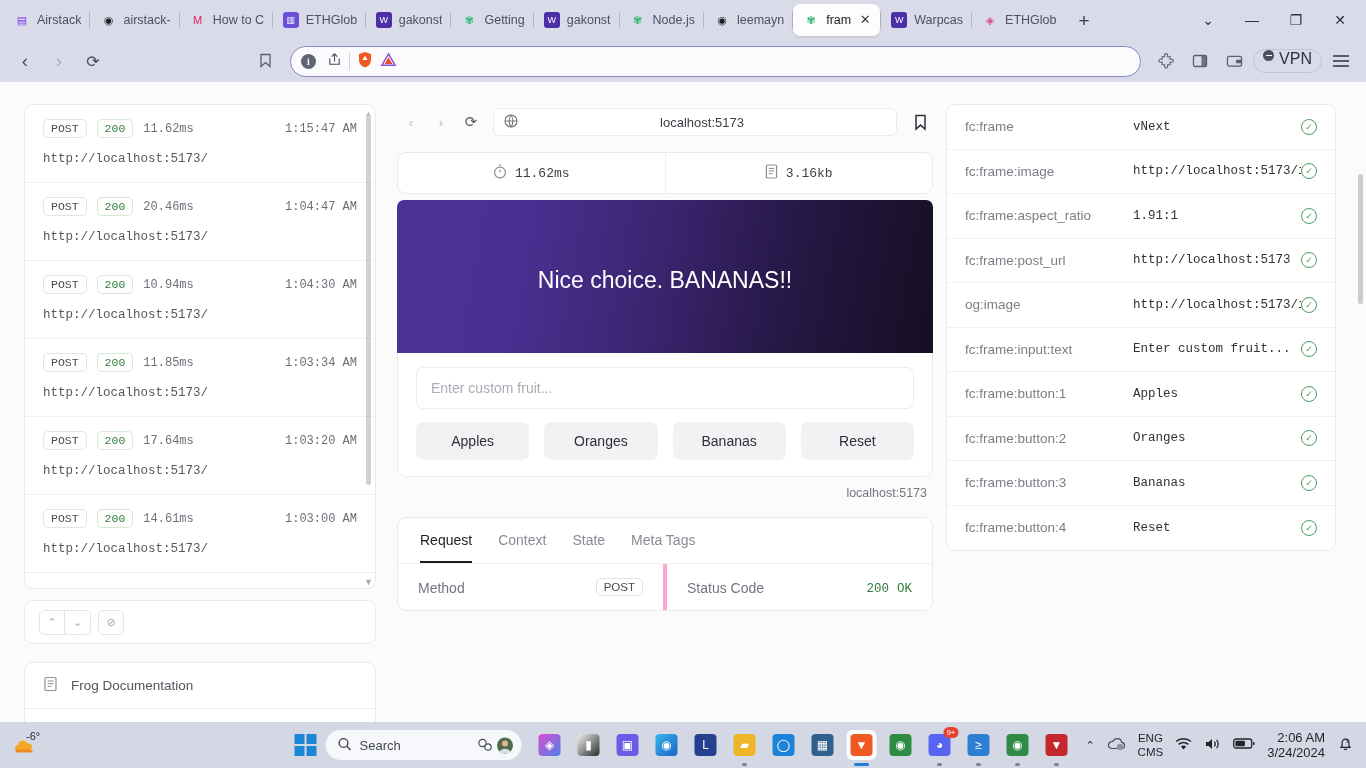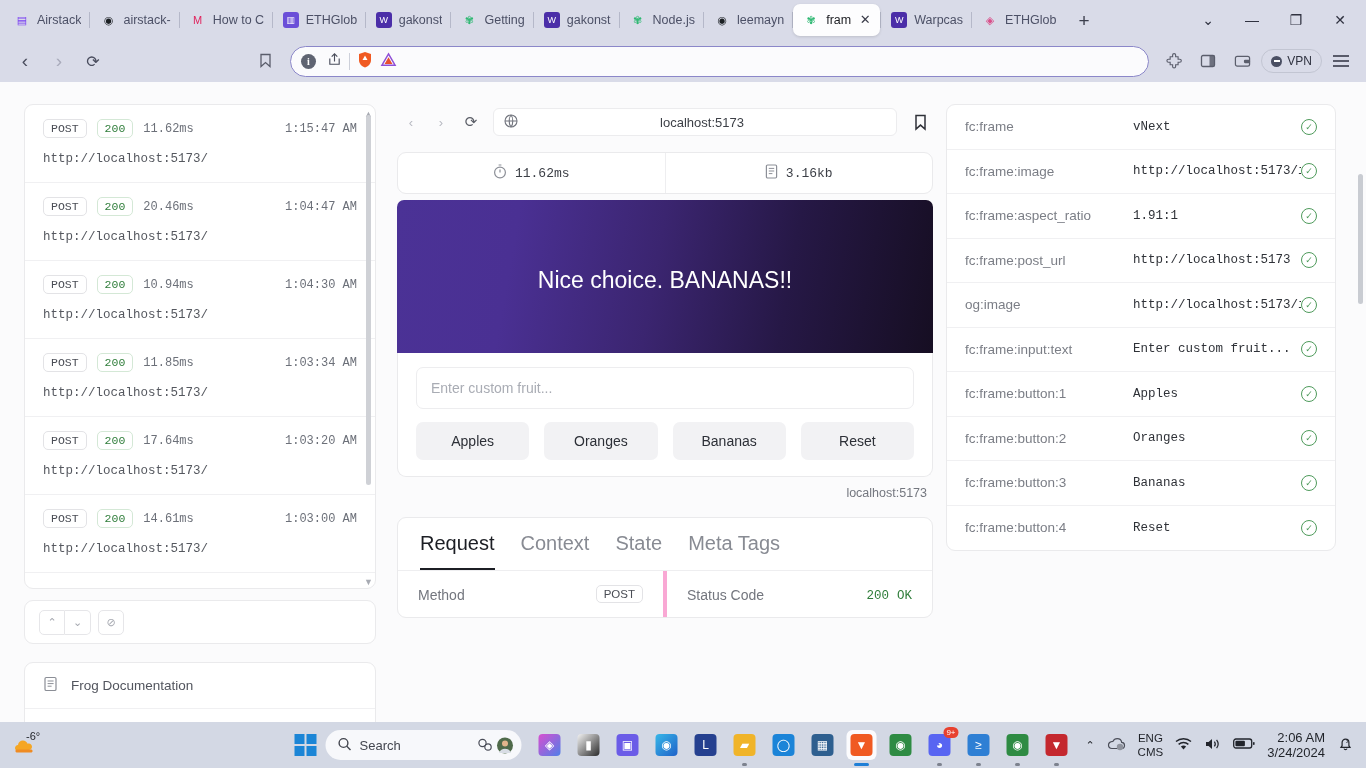--- a/index.html
+++ b/index.html
@@ -36,22 +36,22 @@
     flex:1; height:31px; background:#fbfbfd; border:1.5px solid #8b87c9; border-radius:16px;
     display:flex; align-items:center; padding:0 8px 0 10px; gap:7px; margin-left:6px; margin-right:6px;
     font-size:13.5px; overflow:hidden;
   }
   .infoico { width:15px; height:15px; border-radius:50%; background:#5f6472; color:#fff; font-size:10px; font-weight:bold;
              display:flex; align-items:center; justify-content:center; font-family:"Liberation Serif",serif; flex:none;}
   .urltext { white-space:nowrap; overflow:hidden; color:#55585f; flex:1; }
   .urlsel { background:#b9d4f7; color:#1a1c20; }
   .url-actions { display:flex; align-items:center; gap:7px; flex:none; padding-left:4px; }
   .vsep { width:1px; height:17px; background:#cdd0da; }
-  .vpnpill { height:24px; border:1px solid #c2c5d2; border-radius:12px; display:flex; align-items:center; gap:5px;
-             padding:0 9px; font-size:12px; color:#2f3240; }
+  .vpnpill { height:24px; border:1px solid #c2c5d2; border-radius:12px; display:flex; align-items:flex-start; gap:5px;
+             padding:0 9px; font-size:16px; color:#2f3240; }
   .vpndot { width:11px; height:11px; border-radius:50%; background:#4a4f63; position:relative; }
   .vpndot:after { content:""; position:absolute; left:2.5px; top:4.6px; width:6px; height:1.6px; background:#fff; }
 
   
   .page { position:absolute; left:0; top:82px; width:1366px; height:640px; background:#fbfbfc; overflow:hidden; }
   .panel { background:#fff; border:1px solid #eaeaec; border-radius:9px; }
 
   
   .left { position:absolute; left:24px; top:22px; width:352px; }
   .reqlist { height:485px; overflow:hidden; position:relative; }
@@ -105,21 +105,21 @@
   .framectrl { margin-top:13px; padding:0 0 0 0; }
   .finput { height:42px; border:1px solid #ededef; border-radius:7px; display:flex; align-items:center; padding:0 14px;
             font-size:14px; color:#a9acb4; margin:0 18px; }
   .fbtns { display:flex; gap:15px; margin:13px 18px 0 18px; }
   .fbtn { flex:1; height:38px; background:#f2f2f4; border-radius:7px; display:flex; align-items:center; justify-content:center;
           font-size:14px; color:#2d3037; }
   .fhost { text-align:right; font-size:12.5px; color:#74777f; margin-top:9px; padding-right:6px; }
 
   .tabsbox { margin-top:17px; }
   .tabrow { display:flex; gap:26px; padding:14px 22px 0 22px; }
-  .ptab { font-size:20px; color:#888b93; padding-bottom:13px; border-bottom:2px solid transparent; }
+  .ptab { font-size:14px; color:#888b93; padding-bottom:13px; border-bottom:2px solid transparent; }
   .ptab.active { color:#1c1e24; border-bottom-color:#1c1e24; }
   .tabsep { height:1px; background:#eeeef0; }
   .kvrow { display:flex; }
   .kvcell { flex:1; display:flex; align-items:flex-end; padding:14px 20px; gap:12px; font-size:14px; color:#73767e; }
   .kvcell + .kvcell { border-left:4px solid #f9a8d4; }
   .kvval { margin-left:auto; display:flex; align-items:center; gap:8px; }
   .chip { border:1px solid #e3e3e6; border-radius:5px; padding:2px 7px; font-size:11.5px; color:#4a4d55; }
   .okcode { font-size:12.5px; color:#2f7d3a; }
 
   

